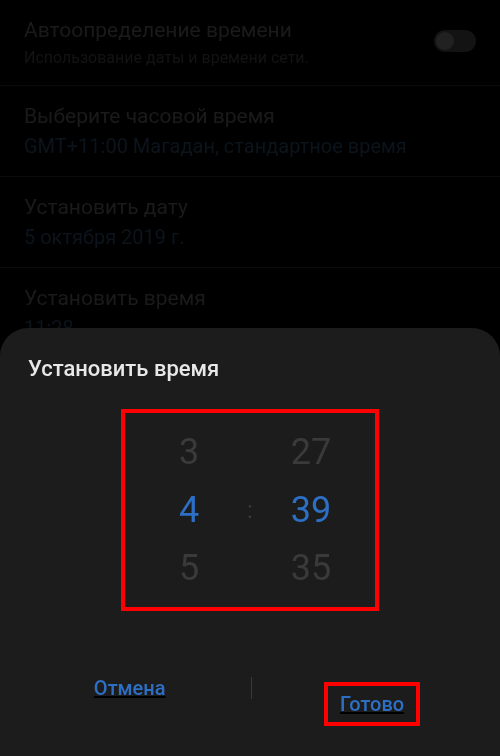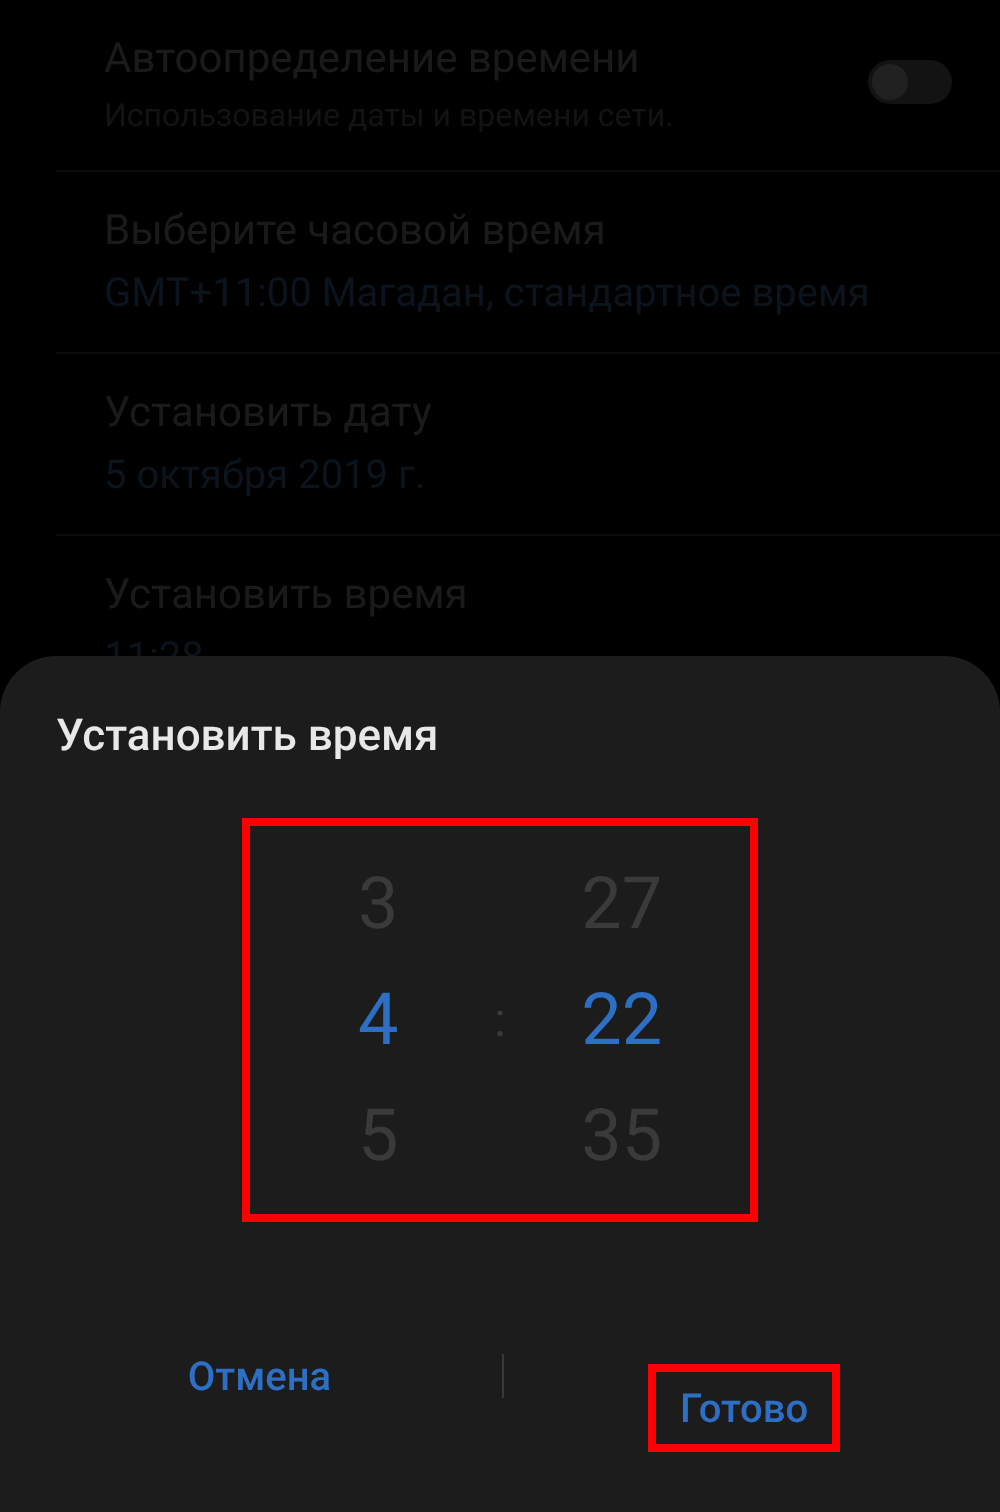--- a/index.html
+++ b/index.html
@@ -11,21 +11,20 @@
     body {
       width: 500px;
       height: 756px;
       background: #000;
       overflow: hidden;
       position: relative;
     }
     .settings-list {
       padding: 0;
       background: #000;
-      margin-left: 28px;
     }
     .setting-item {
       padding: 18px 24px;
       border-bottom: 1px solid #1a1a1a;
       position: relative;
     }
     .setting-title {
       font-size: 21px;
       color: #3a3a3a;
       margin-bottom: 6px;
@@ -115,20 +114,21 @@
       font-size: 24px;
       color: #3a3a3a;
       align-self: center;
       padding-top: 0;
     }
     .dialog-buttons {
       display: flex;
       align-items: center;
       justify-content: space-around;
       padding: 10px 20px;
+      text-decoration: underline;
     }
     .btn {
       font-size: 20px;
       color: #2d6fc4;
       font-weight: 500;
       padding: 8px 14px;
       background: none;
       border: none;
       cursor: pointer;
     }
@@ -175,21 +175,21 @@
   <div class="time-picker-wrap">
     <div class="time-picker">
       <div class="picker-col">
         <div class="picker-val picker-val-dim">3</div>
         <div class="picker-val picker-val-sel">4</div>
         <div class="picker-val picker-val-dim">5</div>
       </div>
       <div class="picker-colon">:</div>
       <div class="picker-col">
         <div class="picker-val picker-val-dim">27</div>
-        <div class="picker-val picker-val-sel">22</div>
+        <div class="picker-val picker-val-sel">39</div>
         <div class="picker-val picker-val-dim">35</div>
       </div>
     </div>
   </div>
   <div class="dialog-buttons">
     <button class="btn">Отмена</button>
     <div class="btn-divider"></div>
     <button class="btn btn-done">Готово</button>
   </div>
 </div>

